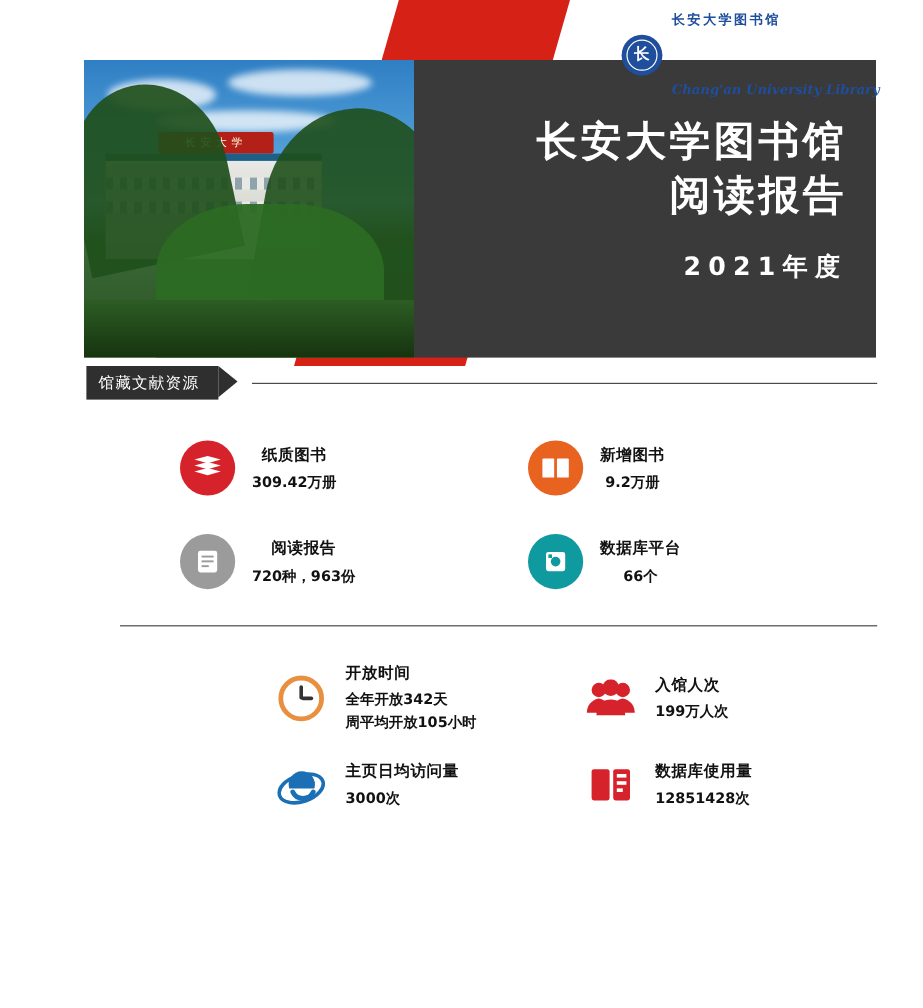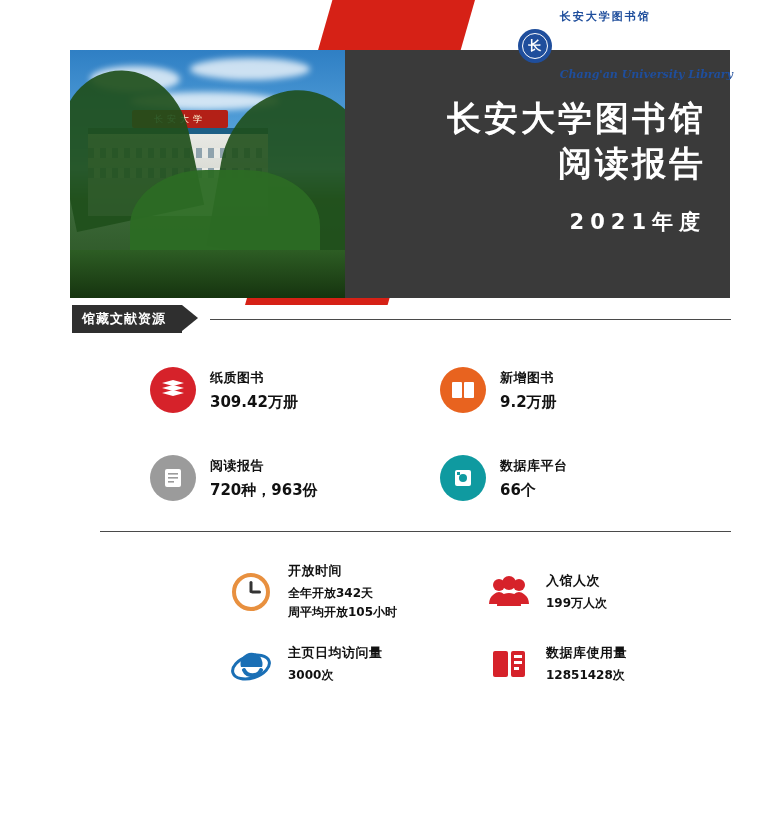--- a/index.html
+++ b/index.html
@@ -127,56 +127,57 @@
   }
 
   
   .section-head{
     position:relative;display:flex;align-items:center;
     margin:0 38px 0 72px;
   }
   .tag{
     position:relative;
     background:#2f2f2f;color:#ffffff;
-    font-size:13px;font-weight:bold;letter-spacing:1px;
+    font-size:13px;font-weight:normal;letter-spacing:1px;
     padding:5px 16px 5px 10px;
     white-space:nowrap;
     font-family:"DejaVu Sans",sans-serif;
   }
   .tag:after{
     content:"";
     position:absolute;right:-16px;top:0;
     border-left:16px solid #2f2f2f;
     border-top:13px solid transparent;
     border-bottom:13px solid transparent;
   }
   .rule{
     flex:1;height:1px;background:#4a4a4a;margin-left:28px;
   }
 
   
   .grid-a{
     margin:34px 0 0 150px;
     width:560px;
     display:grid;grid-template-columns:290px 290px;
-    row-gap:42px;
+    row-gap:32px;
+    text-align:center;
   }
   .item{display:flex;align-items:center;gap:14px;}
   .ico{
     width:46px;height:46px;border-radius:50%;
     display:flex;align-items:center;justify-content:center;
     flex:0 0 46px;
   }
   .ico svg{display:block;}
   .txt .lbl{
     font-size:13px;font-weight:bold;color:#111;letter-spacing:.5px;
     font-family:"DejaVu Sans",sans-serif;
   }
   .txt .val{
-    font-size:15px;font-weight:bold;color:#111;margin-top:6px;
+    font-size:12px;font-weight:bold;color:#111;margin-top:6px;
     font-family:"DejaVu Sans",sans-serif;
   }
 
   .grid-b{
     margin:30px 0 0 228px;
     width:520px;
     display:grid;grid-template-columns:258px 258px;
     row-gap:20px;
   }
   .item-b{display:flex;align-items:center;gap:14px;}

